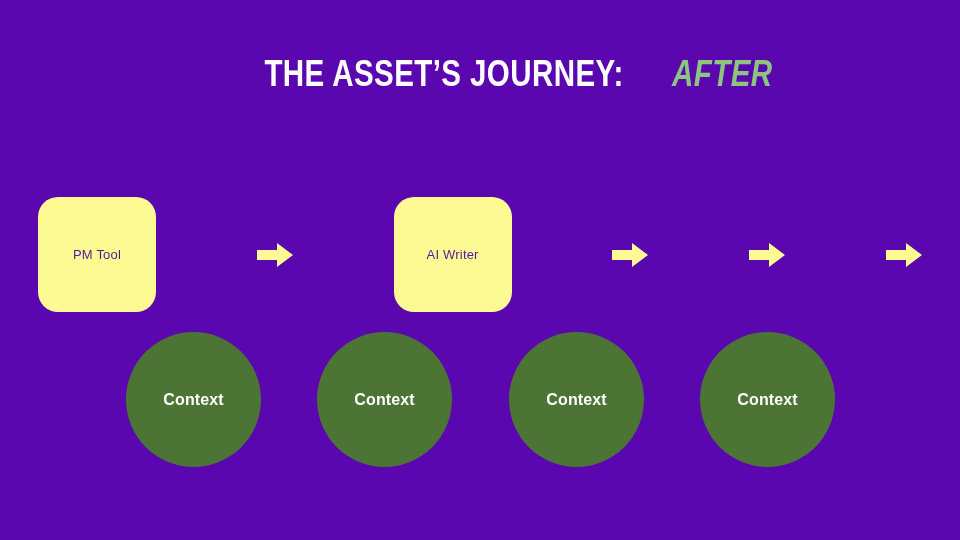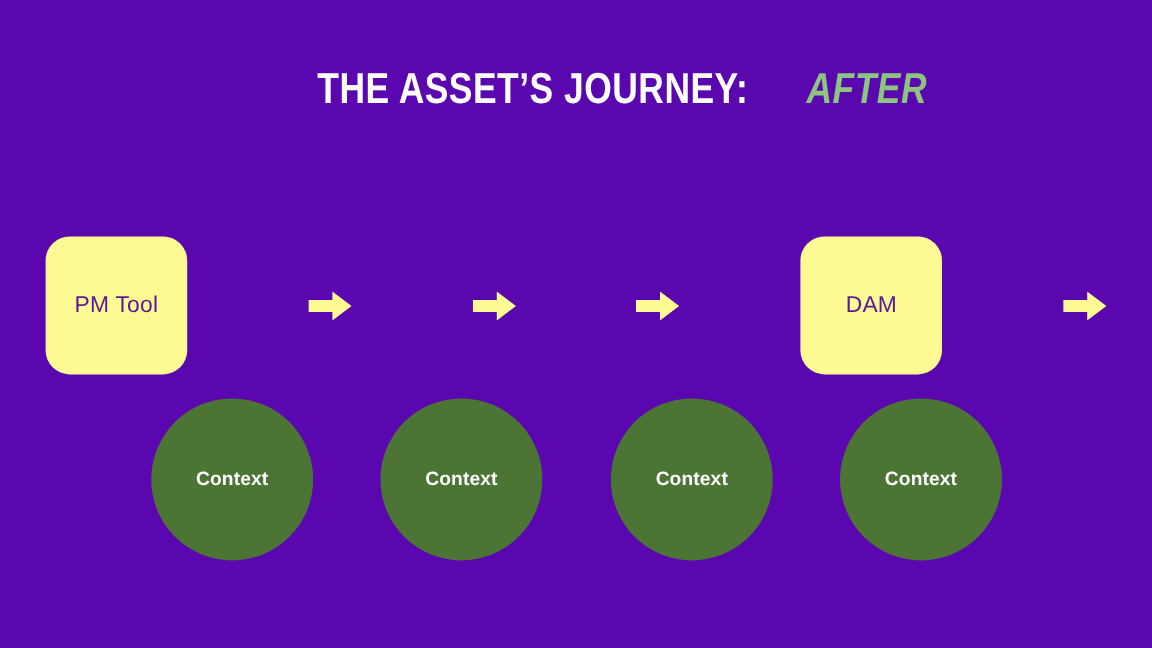--- a/index.html
+++ b/index.html
@@ -72,21 +72,21 @@
     background: #FDFA94;
     border-radius: 20px;
     display: flex;
     align-items: center;
     justify-content: center;
     box-sizing: border-box;
   }
   .stage-label {
     color: #5A1899;
     font-family: "Liberation Sans", sans-serif;
-    font-size: 19px;
+    font-size: 13px;
     font-weight: 400;
     letter-spacing: 0.2px;
     text-align: right;
   }
 
   .arrow {
     flex: 0 0 36px;
     width: 36px;
     height: 26px;
     display: block;
@@ -136,33 +136,33 @@
   <div class="flow-row">
 
     <div class="stage-box">
       <span class="stage-label">PM Tool</span>
     </div>
 
     <svg class="arrow" viewBox="0 0 36 26" aria-hidden="true">
       <polygon points="0,8 20,8 20,1 36,13 20,25 20,18 0,18" fill="#FDFA94"></polygon>
     </svg>
 
+    <div class="stage-box">
+      <span class="stage-label">AI Writer</span>
+    </div>
 
     <svg class="arrow" viewBox="0 0 36 26" aria-hidden="true">
       <polygon points="0,8 20,8 20,1 36,13 20,25 20,18 0,18" fill="#FDFA94"></polygon>
     </svg>
 
 
     <svg class="arrow" viewBox="0 0 36 26" aria-hidden="true">
       <polygon points="0,8 20,8 20,1 36,13 20,25 20,18 0,18" fill="#FDFA94"></polygon>
     </svg>
 
-    <div class="stage-box">
-      <span class="stage-label">DAM</span>
-    </div>
 
     <svg class="arrow" viewBox="0 0 36 26" aria-hidden="true">
       <polygon points="0,8 20,8 20,1 36,13 20,25 20,18 0,18" fill="#FDFA94"></polygon>
     </svg>
 
 
   </div>
 
   <div class="circle-row">
 

